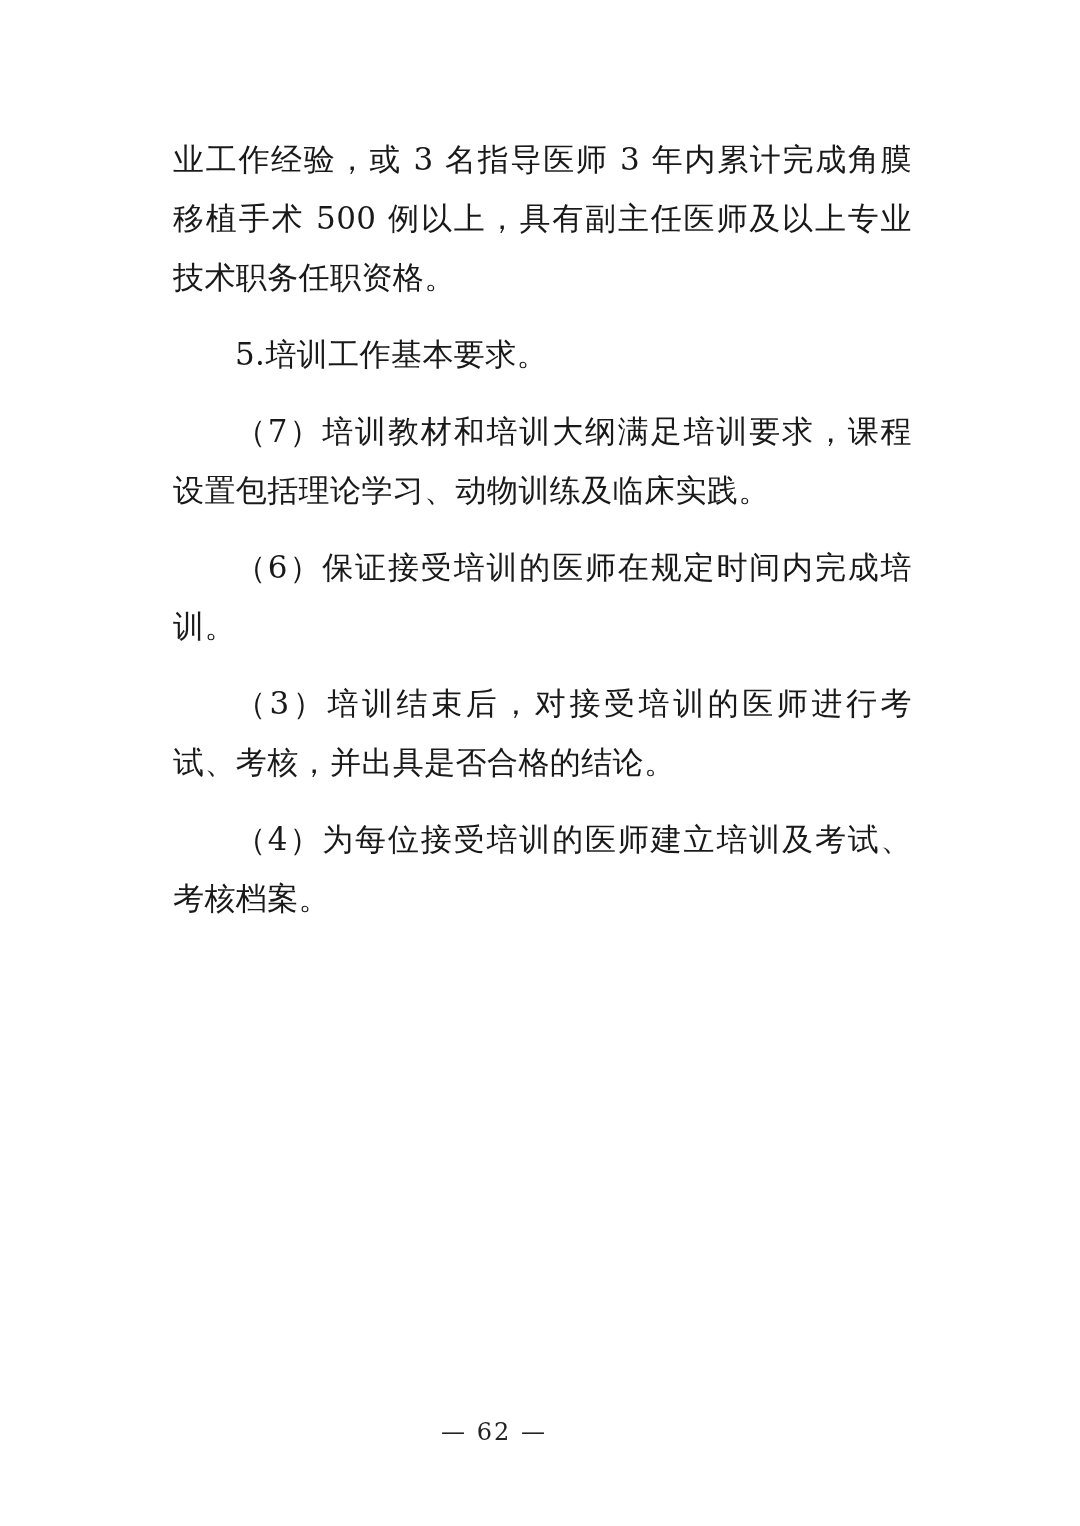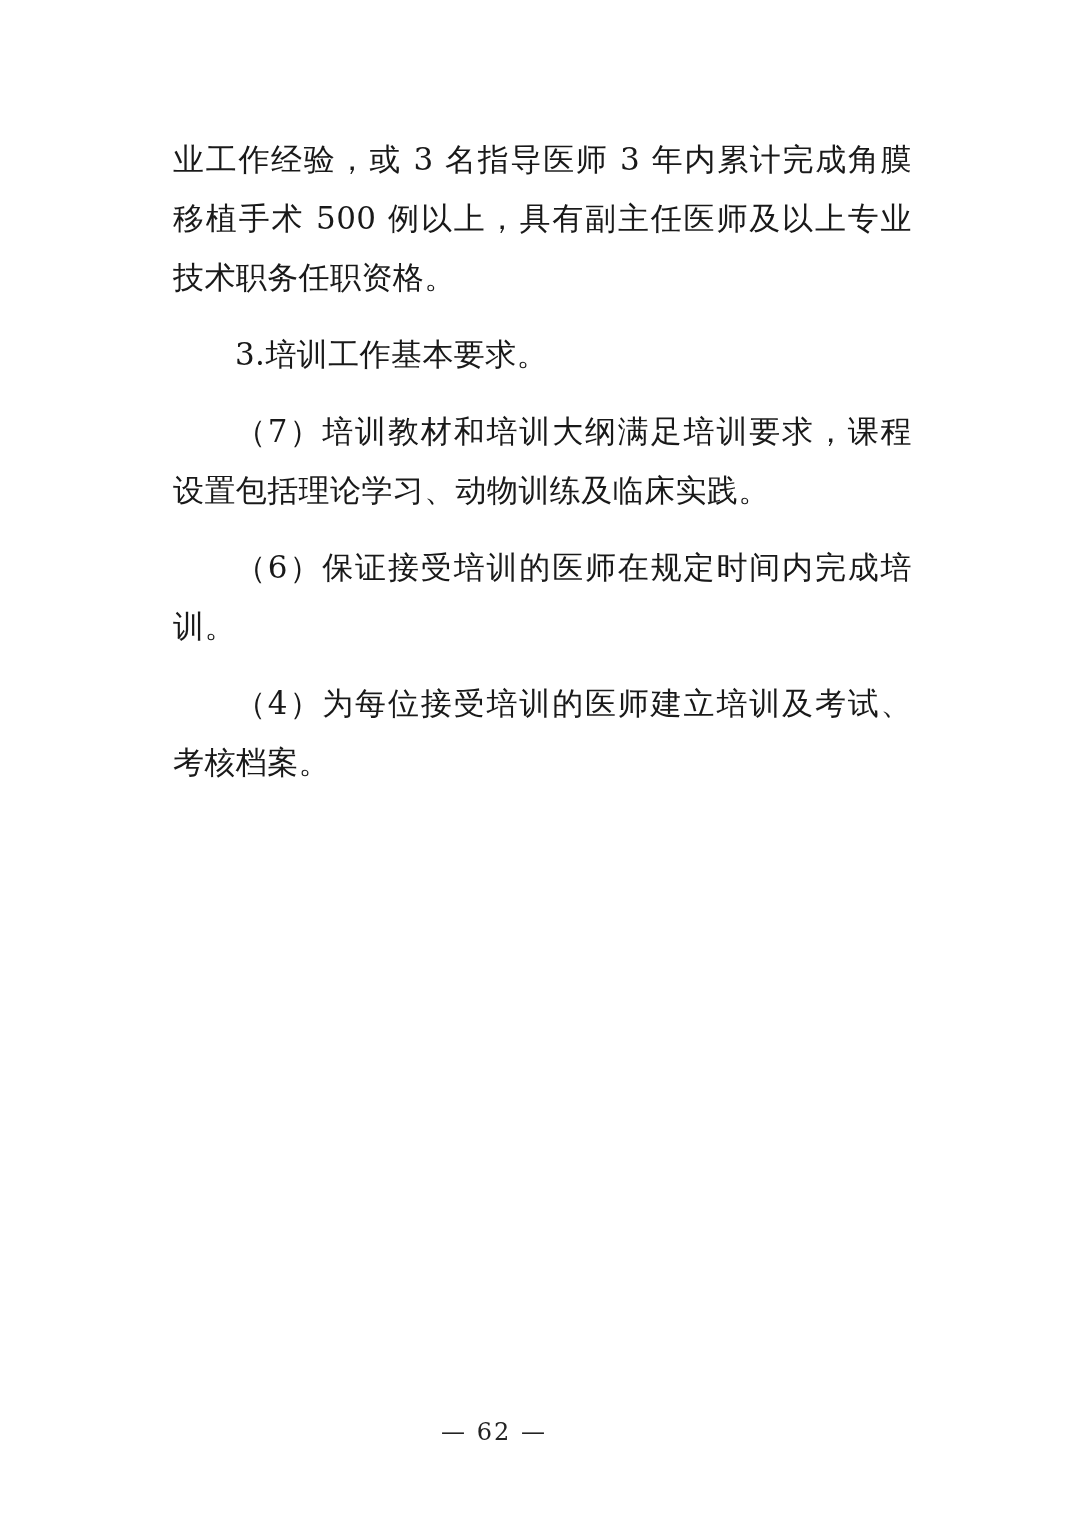--- a/index.html
+++ b/index.html
@@ -48,23 +48,24 @@
     font-family: "DejaVu Serif", "Liberation Serif", serif;
   }
 </style>
 </head>
 <body>
 
 <div class="page">
 
   <div class="body-area">
     <p class="para">业工作经验，或 3 名指导医师 3 年内累计完成角膜移植手术 500 例以上，具有副主任医师及以上专业技术职务任职资格。</p>
-    <p class="para indent">3.培训工作基本要求。</p>
+    <p class="para indent">5.培训工作基本要求。</p>
     <p class="para indent">（7）培训教材和培训大纲满足培训要求，课程设置包括理论学习、动物训练及临床实践。</p>
     <p class="para indent">（6）保证接受培训的医师在规定时间内完成培训。</p>
+    <p class="para indent">（3）培训结束后，对接受培训的医师进行考试、考核，并出具是否合格的结论。</p>
     <p class="para indent">（4）为每位接受培训的医师建立培训及考试、考核档案。</p>
   </div>
 
   <div class="footer">
     <span class="page-number">— 62 —</span>
   </div>
 
 </div>
 
 </body></html>

